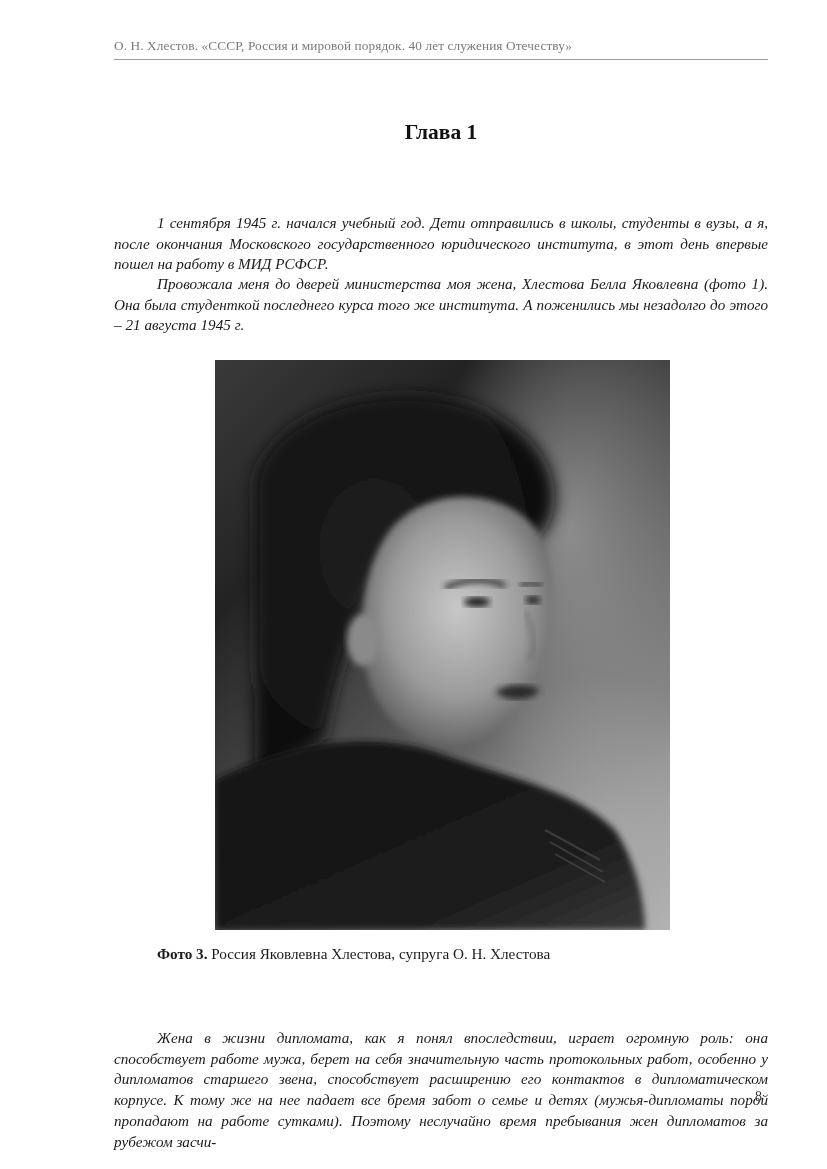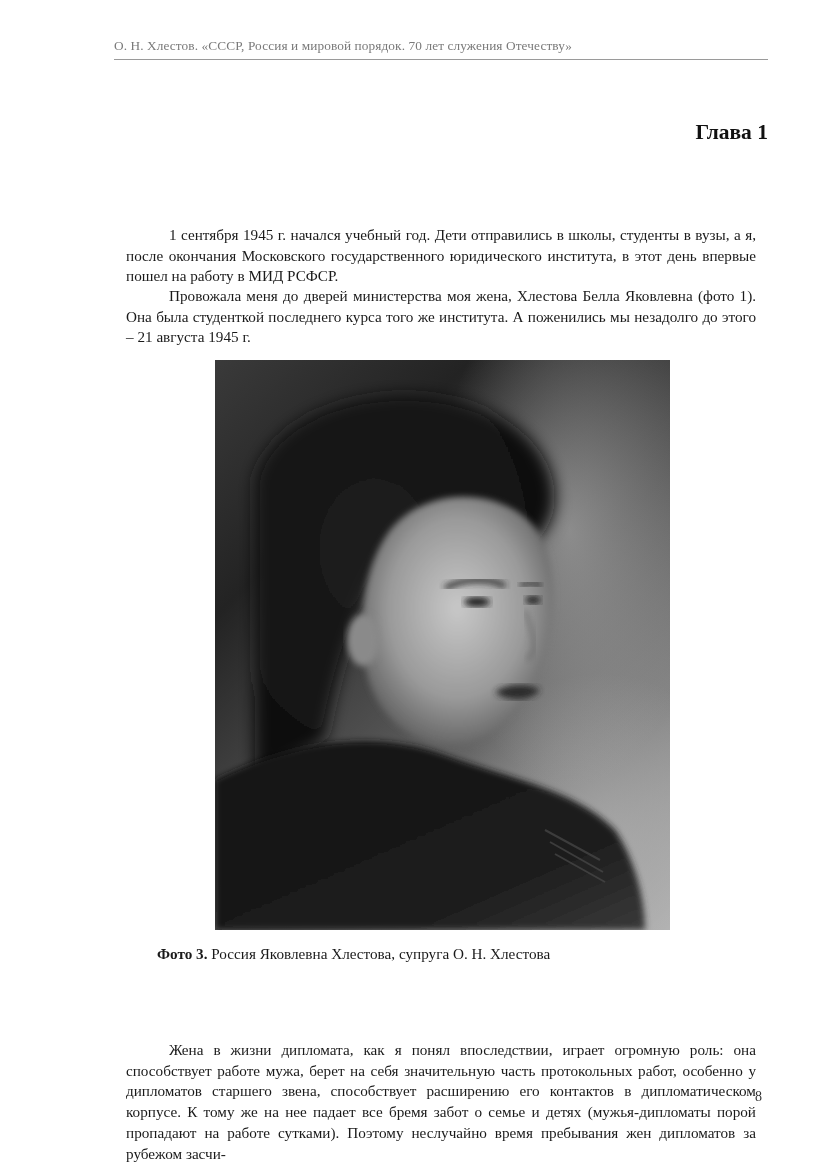--- a/index.html
+++ b/index.html
@@ -30,39 +30,40 @@
       top: 59px;
       width: 654px;
       height: 0;
       border-top: 1px solid #9a9a9a;
     }
     .chapter-title {
       position: absolute;
       left: 114px;
       width: 654px;
       top: 118px;
-      text-align: right;
+      text-align: center;
       font-weight: bold;
       font-size: 21.5px;
       line-height: 28px;
       color: #111;
     }
     .chapter-title div { white-space: nowrap; }
     .body-text {
       position: absolute;
       left: 114px;
       width: 654px;
       font-size: 15.2px;
       line-height: 20.7px;
       text-align: justify;
       color: #1a1a1a;
     }
     .body-text p {
-      margin: 12px;
+      margin: 0;
       text-indent: 43px;
+      font-style: italic;
     }
     #block1 { top: 213px; }
     #block2 { top: 274px; }
     #block3 { top: 1028px; }
     .photo {
       position: absolute;
       left: 215px;
       top: 360px;
       width: 455px;
       height: 570px;
@@ -86,21 +87,21 @@
       position: absolute;
       left: 755px;
       top: 1089px;
       font-size: 14px;
       color: #333;
     }
   </style>
 </head>
 <body>
 
-<div class="running-header">О.  Н.  Хлестов.  «СССР, Россия и мировой порядок. 70 лет служения Отечеству»</div>
+<div class="running-header">О.  Н.  Хлестов.  «СССР, Россия и мировой порядок. 40 лет служения Отечеству»</div>
 <div class="header-rule"></div>
 
 <div class="chapter-title">
   <div>Глава 1</div>
 </div>
 
 <div class="body-text" id="block1">
   <p>1 сентября 1945 г. начался учебный год. Дети отправились в школы, студенты в вузы, а я, после окончания Московского государственного юридического института, в этот день впервые пошел на работу в МИД РСФСР.</p>
 </div>
 

